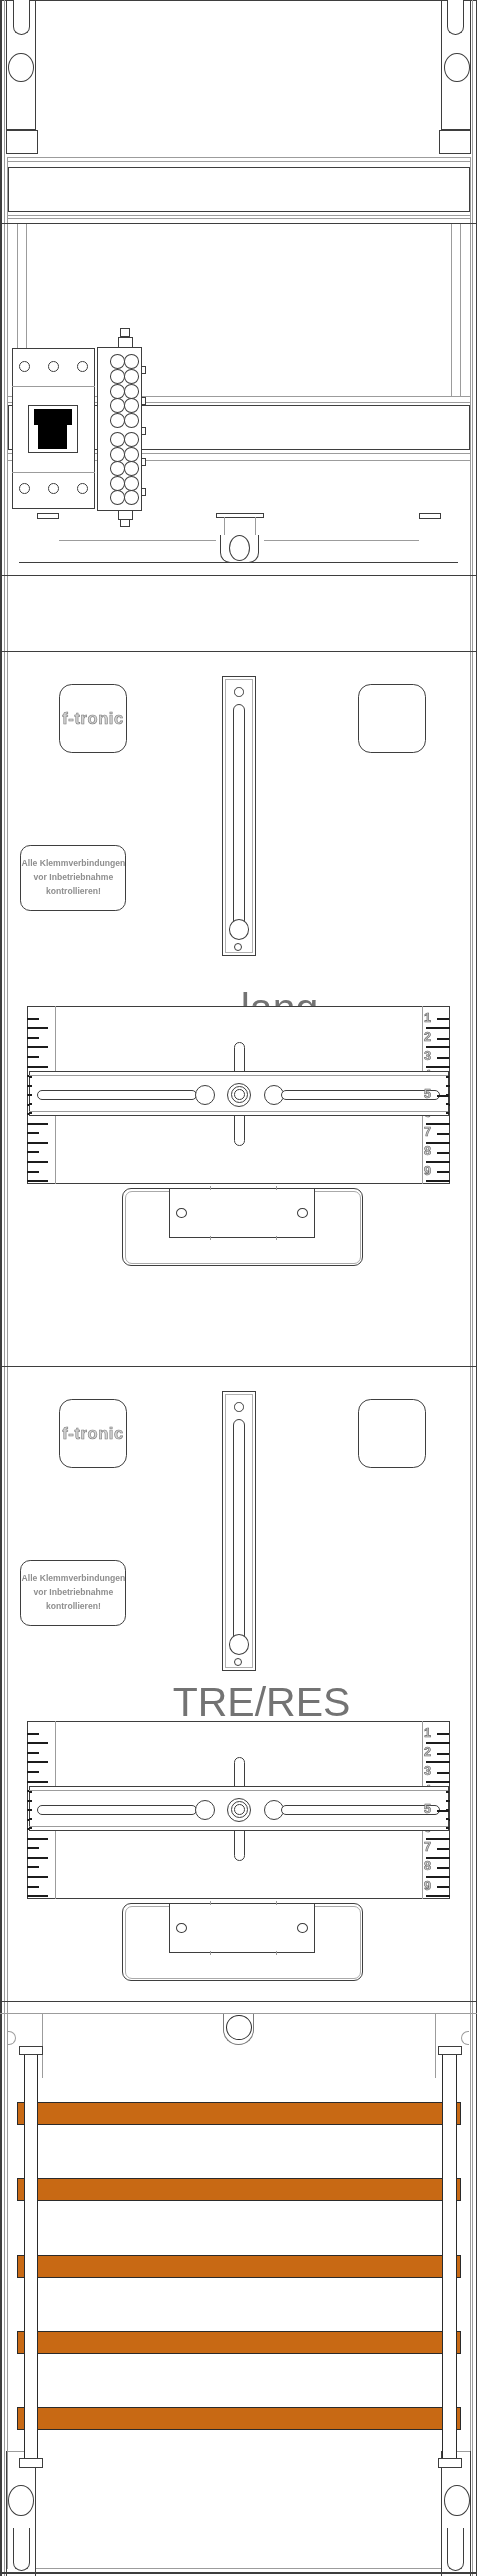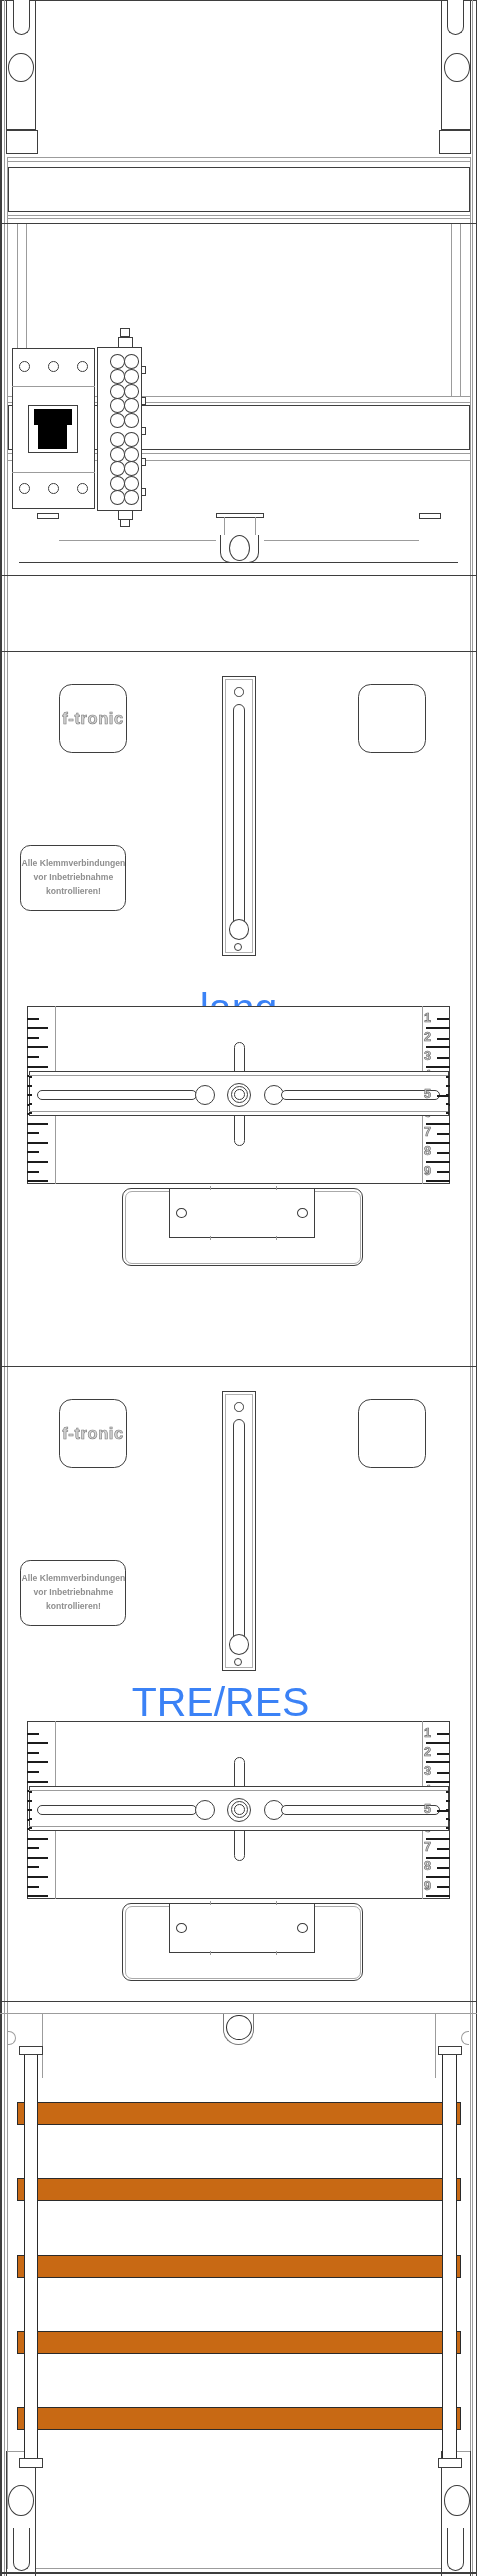--- a/index.html
+++ b/index.html
@@ -10,21 +10,21 @@
   .lt{background:#9c9c9c;}          
   .bx{border:0.8px solid #3e3e3e;background:#fff;}
   .bt{border:0.8px solid #3e3e3e;background:transparent;}
   .el{border-radius:50%;}
   .tk{background:#1c1c1c;height:1.5px;}
   .num{font-size:12.7px;line-height:15.3px;text-align:center;font-weight:700;
        color:#cfcfcf;-webkit-text-stroke:0.6px #5f5f5f;}
   .brand{font-size:16.5px;font-weight:700;letter-spacing:0.6px;text-align:center;
          color:#d4d4d4;-webkit-text-stroke:0.6px #7a7a7a;}
   .warn{font-size:8.6px;line-height:1.6;font-weight:700;text-align:center;color:#8f8f8f;}
-  .biglabel{font-size:41px;color:#3b82f6;text-align:center;white-space:nowrap;}
+  .biglabel{font-size:41px;color:#737373;text-align:center;white-space:nowrap;margin-left:41px;}
   .dot{width:2.5px;height:1.9px;background:#1c1c1c;}
   .z1{z-index:1}.z2{z-index:2}.z3{z-index:3}
 </style>
 </head>
 <body>
 
 <div id="stage">
 
   <div class="a ln" style="left:0;top:0;width:477px;height:1.3px"></div>
   <div class="a ln" style="left:0;top:0;width:1.6px;height:2576px"></div>

